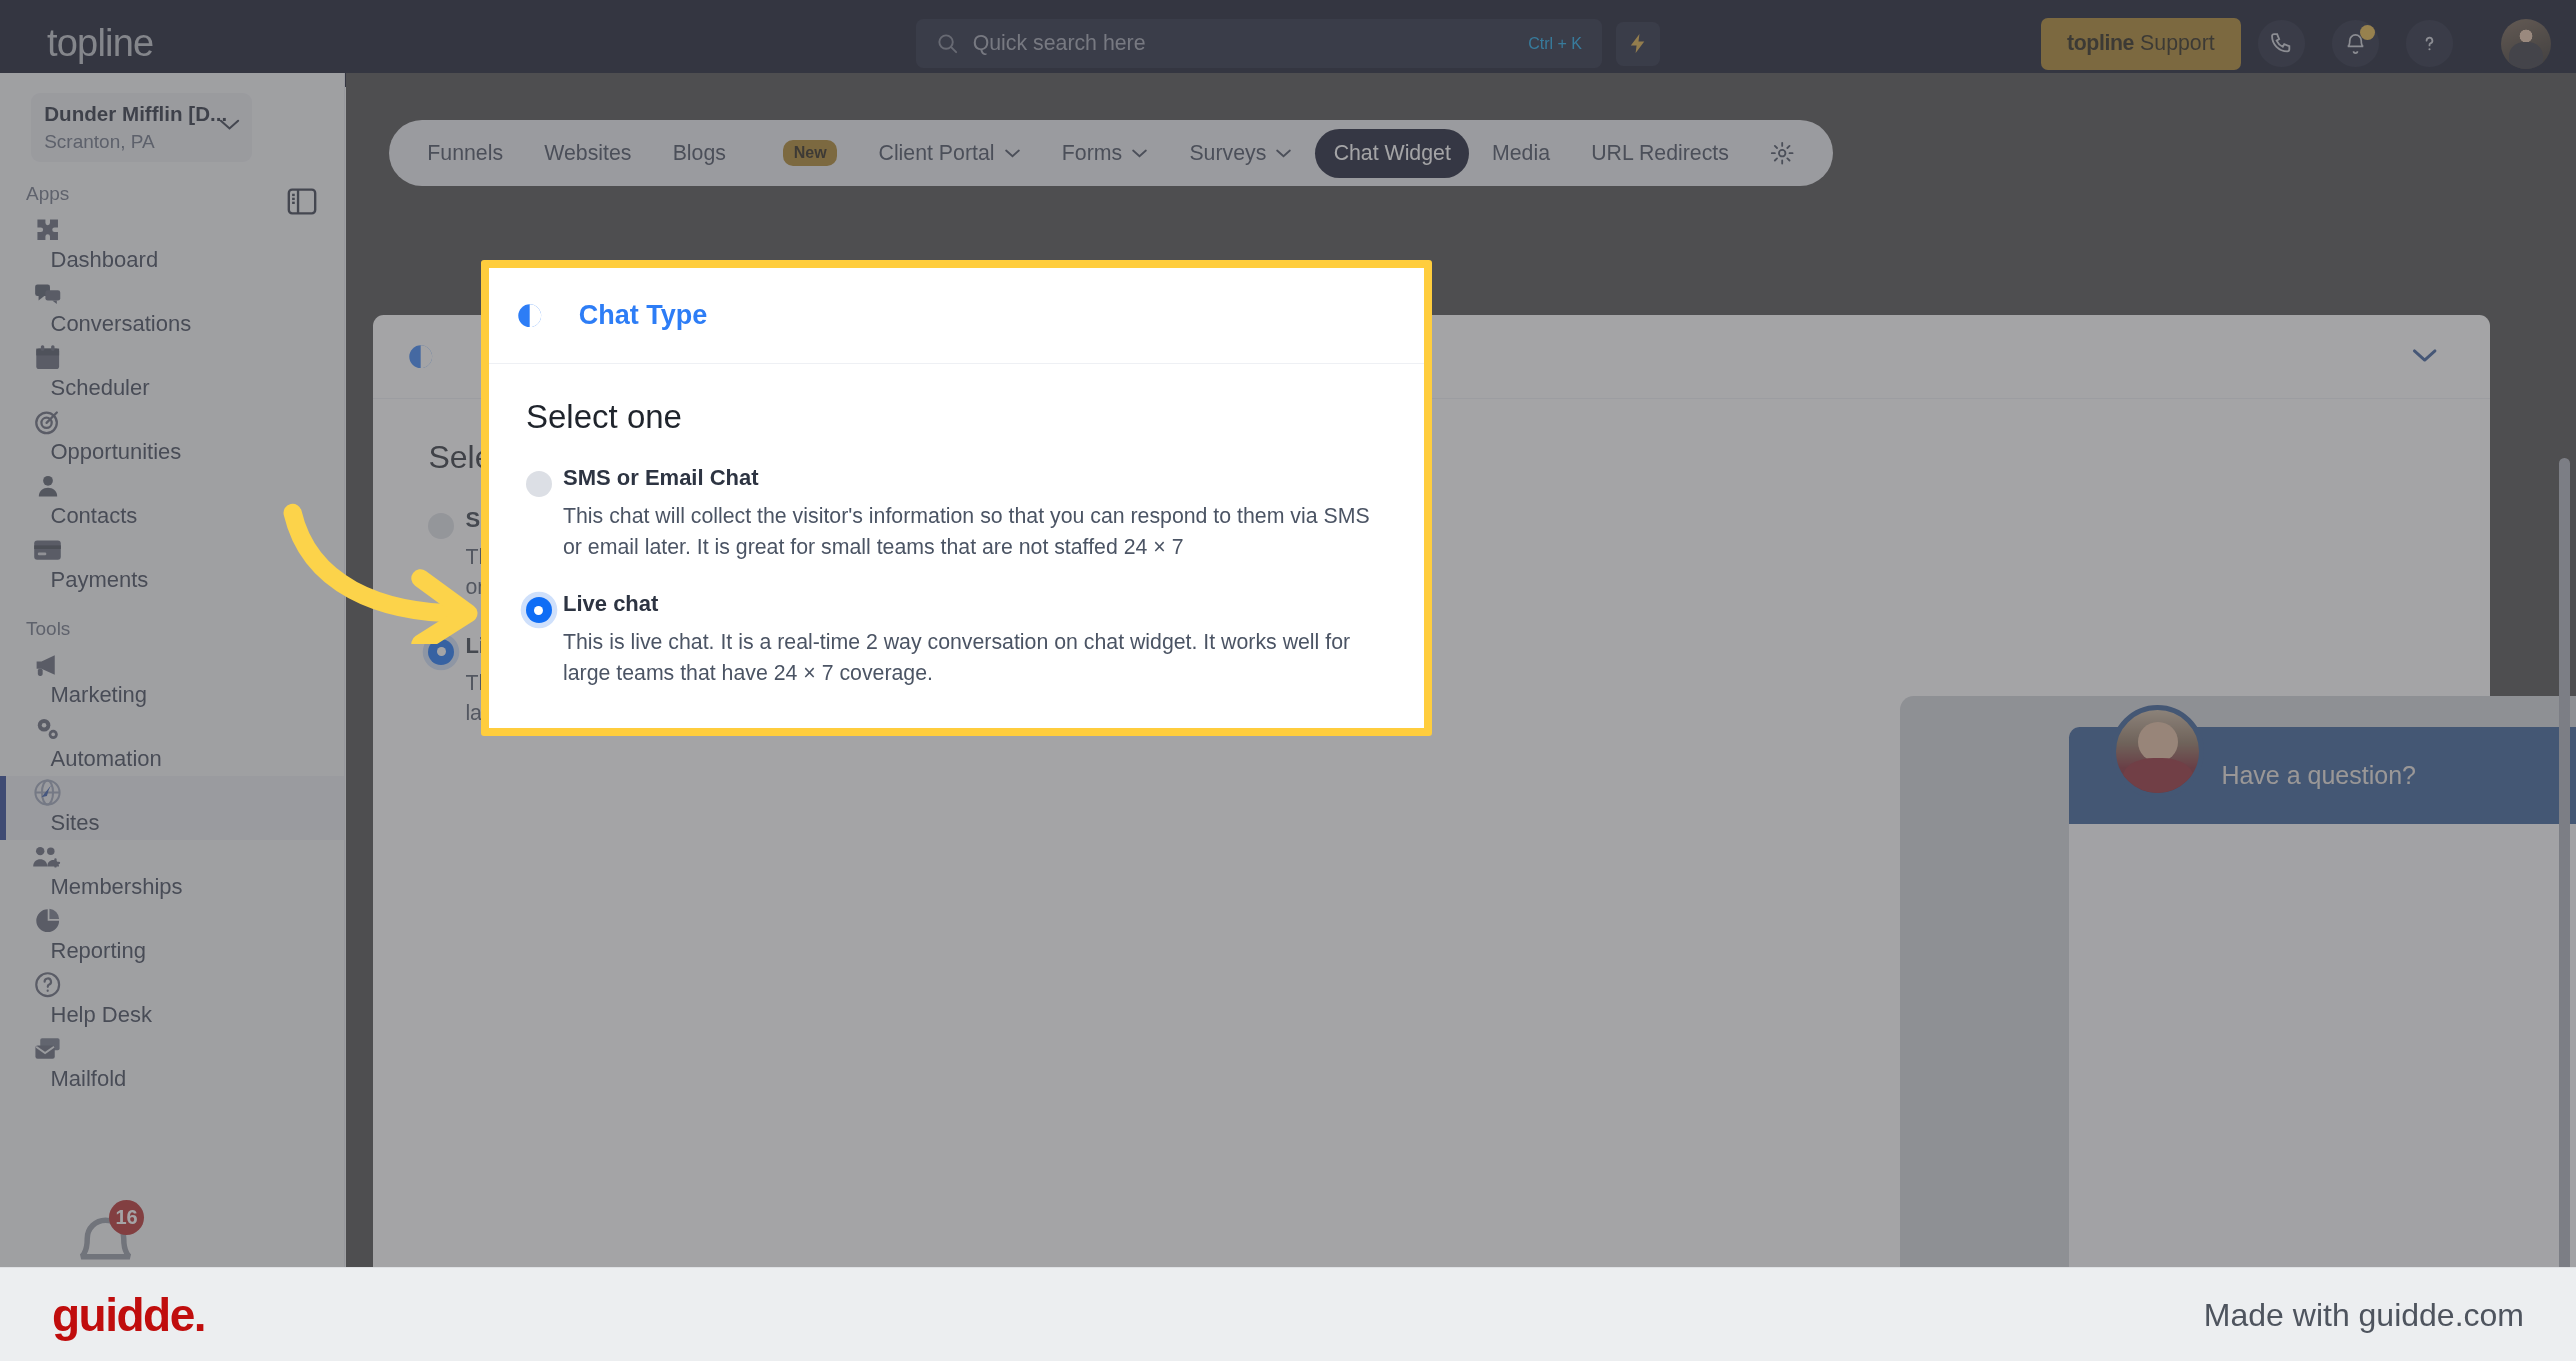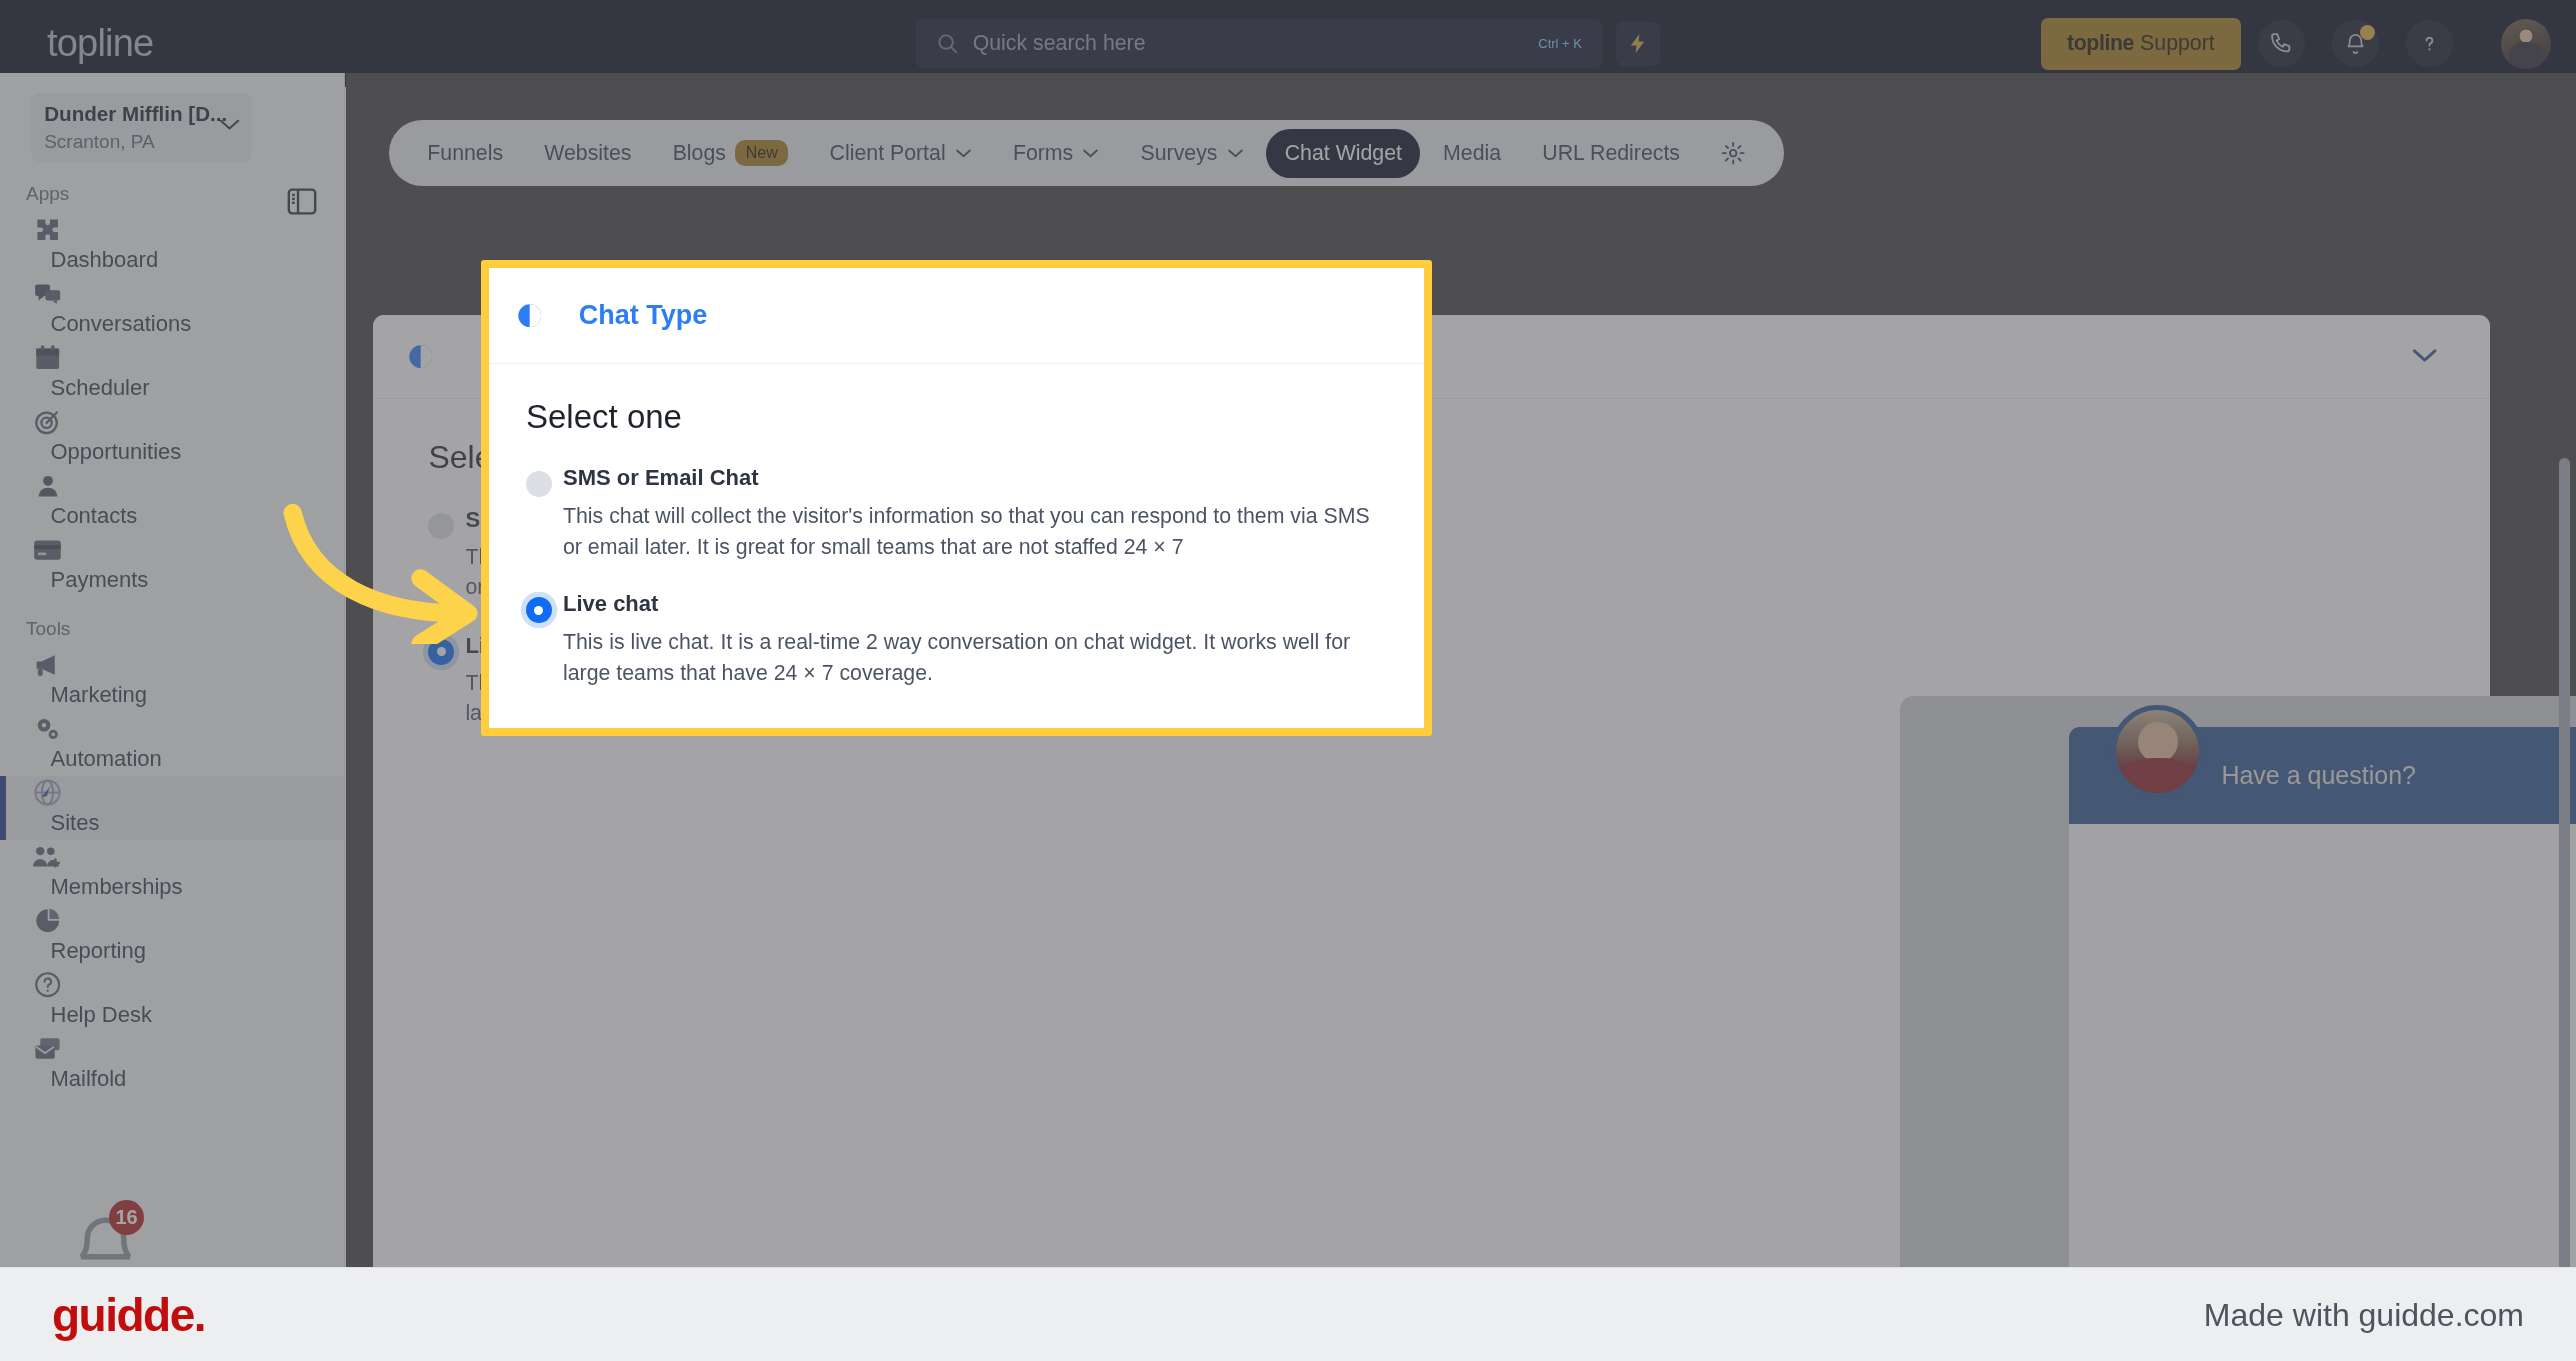--- a/index.html
+++ b/index.html
@@ -22,21 +22,21 @@
     margin-left:47px; font-size:38px; font-weight:400; letter-spacing:-0.8px;
     color:#b9bcc4;
   }
   .searchwrap {
     position:absolute; left:916px; width:686px; height:49px;
     background:#161b32; border-radius:7.6px; display:flex; align-items:center;
     padding:0 20px;
   }
   .search-ico { width:23px; height:23px; flex:none; opacity:.75; }
   .search-ph { margin-left:13.7px; color:#9ba0ad; font-size:21.3px; flex:1; }
-  .search-kbd { color:#7dd3fc; font-size:13px; }
+  .search-kbd { color:#0ea5e9; font-size:16px; }
   .bolt-btn {
     position:absolute; left:1616px; width:44px; height:44px; border-radius:7.6px;
     background:#161b32; display:flex; align-items:center; justify-content:center;
   }
   .support-btn {
     position:absolute; left:2041px; height:52px; padding:0 26px; border-radius:6.9px;
     background:#a67c1e; color:#1a1405; font-size:21.3px; display:flex; align-items:center;
     gap:6.1px; font-weight:500;
   }
   .support-btn .tl { font-weight:600; letter-spacing:-0.4px; }
@@ -99,22 +99,22 @@
   .tabbar {
     position:absolute; top:47px; left:43px; height:66px; background:#e9ebef;
     border-radius:33px; display:flex; align-items:center; padding:0 20px; gap:4.6px;
   }
   .tab {
     display:flex; align-items:center; gap:9.1px; padding:0 18.3px; height:49px;
     border-radius:24.4px; font-size:21.3px; color:#3b4355; white-space:nowrap;
   }
   .tab.active { background:#0a0f26; color:#ffffff; }
   .newbadge {
-    background:#a67c1e; color:#1b1406; font-size:16px; font-weight:400;
-    padding:3.8px 10.7px; border-radius:10px;
+    background:#a67c1e; color:#1b1406; font-size:16px; font-weight:700;
+    padding:3.8px 10.7px; border-radius:10px;margin-left:48px;
   }
   .card {
     position:absolute; top:242px; left:27.4px; right:86px; bottom:-30.5px;
     background:#ffffff; border-radius:10.7px;
   }
   .card-head { height:84px; display:flex; align-items:center; padding:0 34px;
     border-bottom:0.8px solid #eef0f4; position:relative; }
   .card-ico { width:27.4px; height:27.4px; }
   .card-title { margin-left:55px; font-size:26px; font-weight:700; color:#2d7df6; }
   .card-chev { position:absolute; right:52px; top:32px; }

